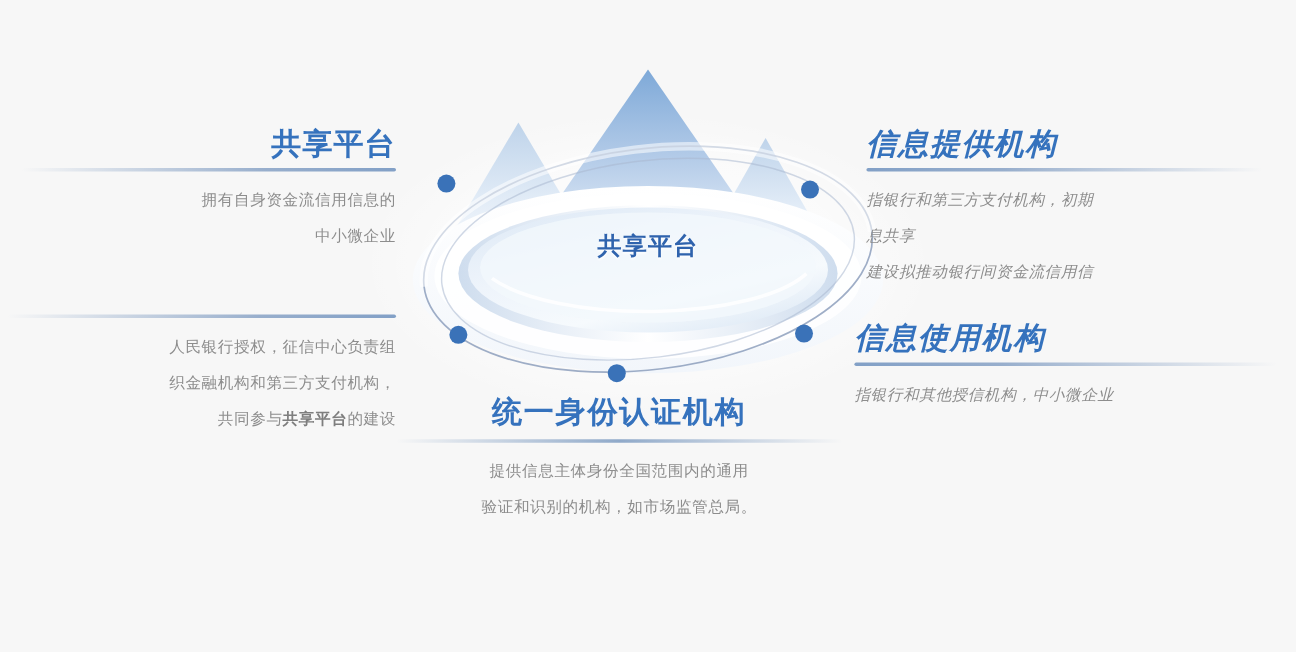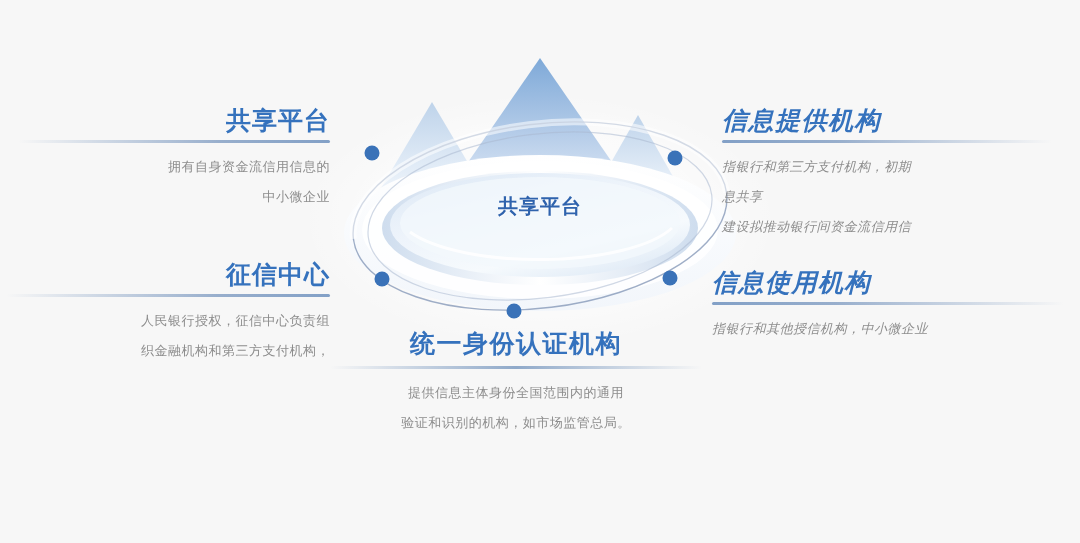--- a/index.html
+++ b/index.html
@@ -201,25 +201,25 @@
   <div class="block align-right" id="block-info-subject">
     <div class="b-head">共享平台</div>
     <div class="b-rule"></div>
     <div class="b-body">
         <span class="bline"><span>拥有自身资金流信用信息的</span></span>
         <span class="bline"><span>中小微企业</span></span>
       </div>
   </div>
 
   <div class="block align-right" id="block-credit-center">
-    <div class="b-head">征信中心</div>
     <div class="b-rule"></div>
     <div class="b-body">
         <span class="bline"><span>人民银行授权，征信中心负责组</span></span>
         <span class="bline"><span>织金融机构和第三方支付机构，</span></span>
+        <span class="bline"><span>共同参与</span><b>共享平台</b><span>的建设</span></span>
       </div>
   </div>
 
   <div class="block align-left" id="block-info-provider">
     <div class="b-head">信息提供机构</div>
     <div class="b-rule"></div>
     <div class="b-body">
         <span class="bline"><span>指银行和第三方支付机构，初期</span></span>
         <span class="bline"><span>息共享</span></span>
         <span class="bline"><span>建设拟推动银行间资金流信用信</span></span>

